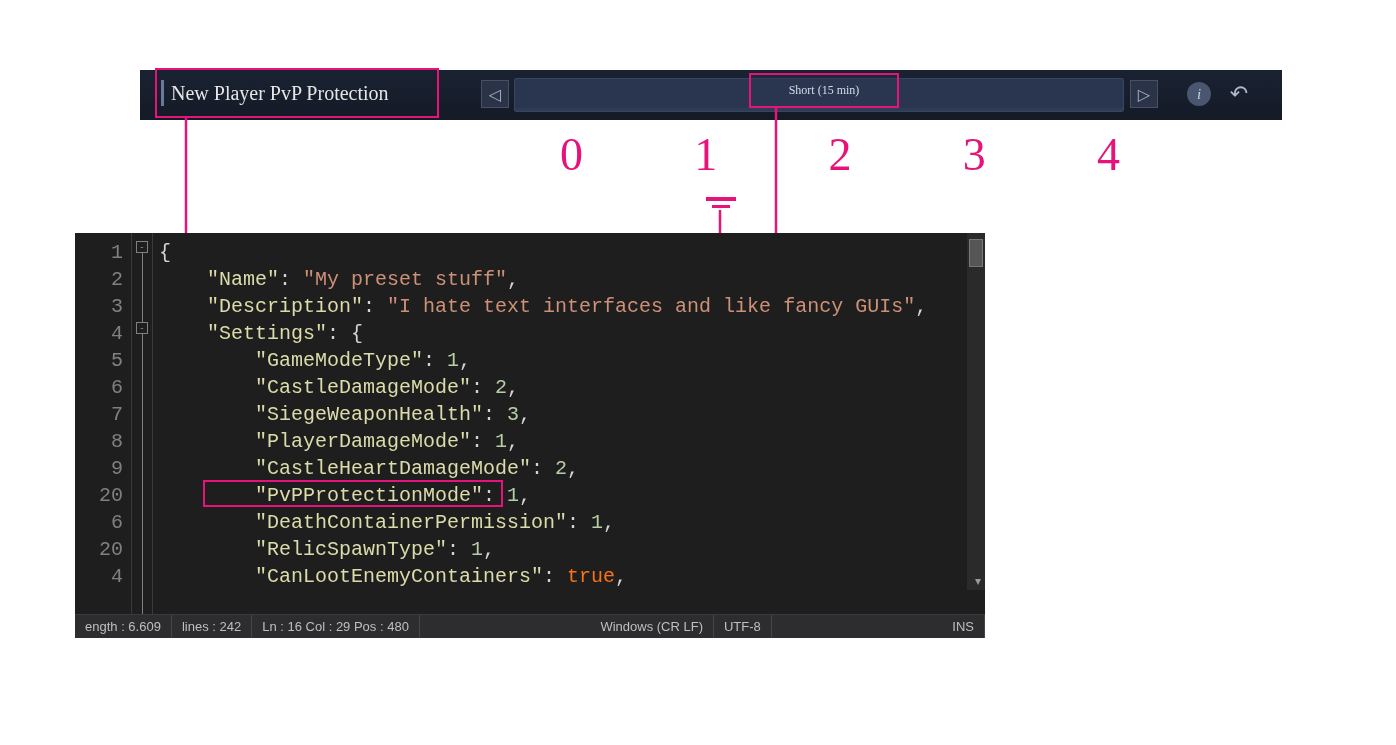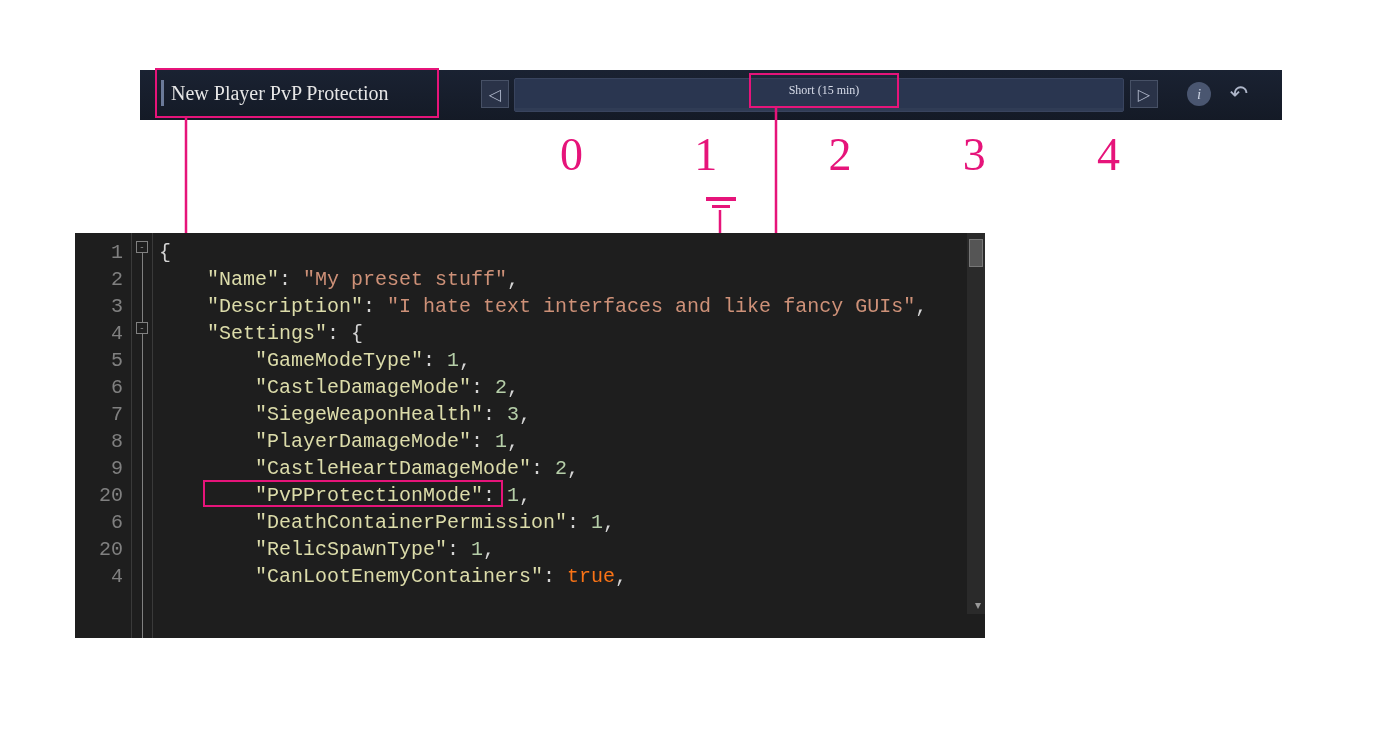--- a/index.html
+++ b/index.html
@@ -303,13 +303,23 @@
       <div class="line"></div>
       <div class="fold-box" style="top:8px;">-</div>
       <div class="fold-box" style="top:89px;">-</div>
     </div>
     <div class="code" id="code"><span class="code-row"><span class="p">{</span></span><span class="code-row">    <span class="k">"Name"</span><span class="p">: </span><span class="s">"My preset stuff"</span><span class="p">,</span></span><span class="code-row">    <span class="k">"Description"</span><span class="p">: </span><span class="s">"I hate text interfaces and like fancy GUIs"</span><span class="p">,</span></span><span class="code-row">    <span class="k">"Settings"</span><span class="p">: {</span></span><span class="code-row">        <span class="k">"GameModeType"</span><span class="p">: </span><span class="n">1</span><span class="p">,</span></span><span class="code-row">        <span class="k">"CastleDamageMode"</span><span class="p">: </span><span class="n">2</span><span class="p">,</span></span><span class="code-row">        <span class="k">"SiegeWeaponHealth"</span><span class="p">: </span><span class="n">3</span><span class="p">,</span></span><span class="code-row">        <span class="k">"PlayerDamageMode"</span><span class="p">: </span><span class="n">1</span><span class="p">,</span></span><span class="code-row">        <span class="k">"CastleHeartDamageMode"</span><span class="p">: </span><span class="n">2</span><span class="p">,</span></span><span class="code-row">        <span class="k">"PvPProtectionMode"</span><span class="p">: </span><span class="n">1</span><span class="p">,</span></span><div class="hl-key" style="left: 50px; top: 247px; width: 300px; height: 27px;"></div><span class="code-row">        <span class="k">"DeathContainerPermission"</span><span class="p">: </span><span class="n">1</span><span class="p">,</span></span><span class="code-row">        <span class="k">"RelicSpawnType"</span><span class="p">: </span><span class="n">1</span><span class="p">,</span></span><span class="code-row">        <span class="k">"CanLootEnemyContainers"</span><span class="p">: </span><span class="kw">true</span><span class="p">,</span></span></div>
     <div class="scrollbar">
       <div class="scroll-thumb"></div>
       <div class="scroll-down-arrow">▾</div>
     </div>
   </div>
+  <div class="status-bar">
+    <div class="status-cell">ength : 6.609</div>
+    <div class="status-cell">lines : 242</div>
+    <div class="status-cell">Ln : 16   Col : 29   Pos : 480</div>
+    <div class="status-spacer"></div>
+    <div class="status-cell">Windows (CR LF)</div>
+    <div class="status-cell">UTF-8</div>
+    <div class="status-spacer"></div>
+    <div class="status-cell">INS</div>
+  </div>
 </div>
 
 </body></html>

